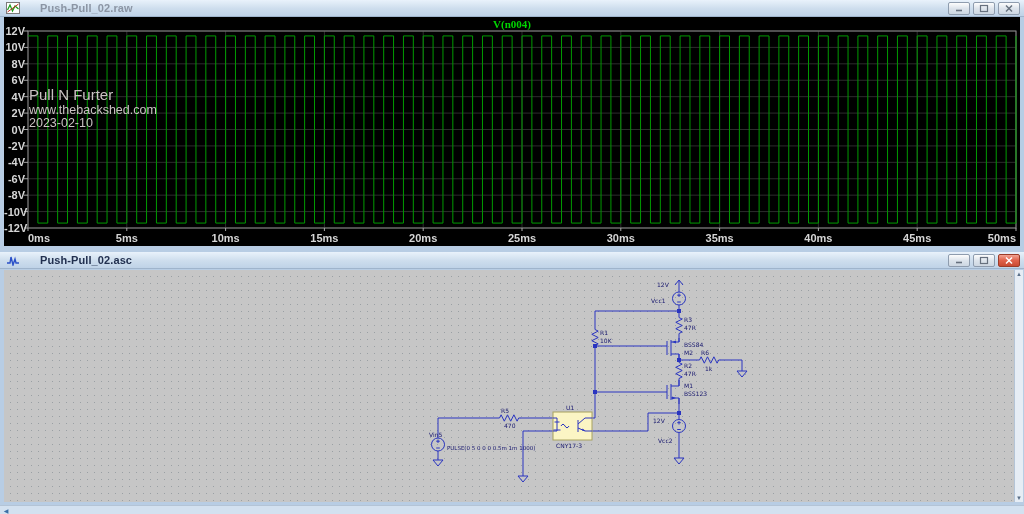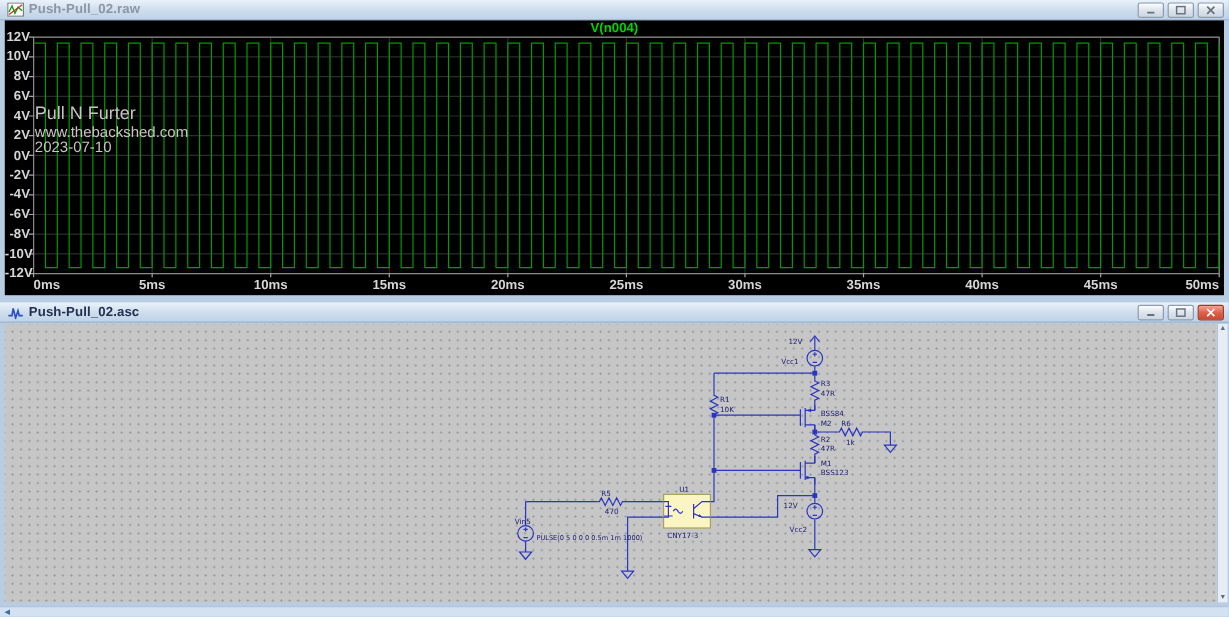--- a/index.html
+++ b/index.html
@@ -7,21 +7,21 @@
   body {
     width:1024px; height:514px; overflow:hidden; position:relative;
     background:#b8cde4; font-family:"Liberation Sans", sans-serif;
   }
   
   .ltwin { position:absolute; left:0; width:1024px; background:#b8cde4; }
   .titlebar {
     position:absolute; left:0; top:0; width:100%; height:17px;
     background:linear-gradient(#e9f2fb,#cddded 55%,#bfd2e7);
     border-bottom:1px solid #9fb4cc;
-    display:flex; align-items:center; padding:0 4px;
+    display:flex; align-items:center; padding:0 4px;gap:16px;
   }
   .titlebar .wicon { width:14px; height:12px; margin:0 4px 0 2px; flex:0 0 auto; }
   .wtitle { font-size:11px; font-weight:bold; letter-spacing:0.1px; }
   .wtitle.inactive { color:#8b95a4; }
   .wtitle.active { color:#22304f; }
   .winbtns { margin-left:auto; display:flex; gap:3px; }
   .wbtn {
     width:22px; height:13px; border:1px solid #8e9cae; border-radius:2px;
     background:linear-gradient(#fdfdfd,#dde4ec 50%,#cdd7e2);
     display:flex; align-items:center; justify-content:center; padding:0;
@@ -32,21 +32,21 @@
     border-color:#9b3b28;
   }
   
   #wave-area {
     position:absolute; left:4px; top:17px; width:1016px; height:229px;
     background:#000;
   }
   #wave-legend {
     position:absolute; left:0; top:1px; width:100%; height:13px;
     text-align:center; font-size:11px; font-weight:bold; color:#00d400;
-    font-family:Liberation Sans, sans-serif;
+    font-family:Liberation Serif, serif;
   }
   .axis-label {
     position:absolute; font-size:11px; font-weight:bold; color:#d6d6d6;
     font-family:"Liberation Sans", sans-serif; white-space:nowrap;
   }
   .annot { position:absolute; color:#c9c2c2; white-space:nowrap; }
   #annot-0 { left:25px; top:69px;  font-size:15px; }
   #annot-1 { left:25px; top:86px;  font-size:12.5px; }
   #annot-2 { left:25px; top:99px;  font-size:12.5px; }
   
@@ -157,21 +157,21 @@
         <line x1="522" y1="228" x2="522" y2="231" stroke="#a8a8a8" stroke-width="1"></line>
         <line x1="620.8" y1="228" x2="620.8" y2="231" stroke="#a8a8a8" stroke-width="1"></line>
         <line x1="719.6" y1="228" x2="719.6" y2="231" stroke="#a8a8a8" stroke-width="1"></line>
         <line x1="818.4" y1="228" x2="818.4" y2="231" stroke="#a8a8a8" stroke-width="1"></line>
         <line x1="917.2" y1="228" x2="917.2" y2="231" stroke="#a8a8a8" stroke-width="1"></line>
         <line x1="1016" y1="228" x2="1016" y2="231" stroke="#a8a8a8" stroke-width="1"></line>
         <polyline points="28,35.925 37.88,35.925 37.88,223.07499999999996 47.760000000000005,223.07499999999996 47.760000000000005,35.925 57.64,35.925 57.64,223.07499999999996 67.52000000000001,223.07499999999996 67.52000000000001,35.925 77.4,35.925 77.4,223.07499999999996 87.28,223.07499999999996 87.28,35.925 97.16,35.925 97.16,223.07499999999996 107.04,223.07499999999996 107.04,35.925 116.92,35.925 116.92,223.07499999999996 126.8,223.07499999999996 126.8,35.925 136.68,35.925 136.68,223.07499999999996 146.56,223.07499999999996 146.56,35.925 156.44,35.925 156.44,223.07499999999996 166.32,223.07499999999996 166.32,35.925 176.2,35.925 176.2,223.07499999999996 186.08,223.07499999999996 186.08,35.925 195.96,35.925 195.96,223.07499999999996 205.84,223.07499999999996 205.84,35.925 215.72,35.925 215.72,223.07499999999996 225.6,223.07499999999996 225.6,35.925 235.48,35.925 235.48,223.07499999999996 245.36,223.07499999999996 245.36,35.925 255.24,35.925 255.24,223.07499999999996 265.12,223.07499999999996 265.12,35.925 275,35.925 275,223.07499999999996 284.88,223.07499999999996 284.88,35.925 294.76,35.925 294.76,223.07499999999996 304.64,223.07499999999996 304.64,35.925 314.52,35.925 314.52,223.07499999999996 324.4,223.07499999999996 324.4,35.925 334.28,35.925 334.28,223.07499999999996 344.16,223.07499999999996 344.16,35.925 354.04,35.925 354.04,223.07499999999996 363.92,223.07499999999996 363.92,35.925 373.8,35.925 373.8,223.07499999999996 383.68,223.07499999999996 383.68,35.925 393.56,35.925 393.56,223.07499999999996 403.44,223.07499999999996 403.44,35.925 413.32,35.925 413.32,223.07499999999996 423.2,223.07499999999996 423.2,35.925 433.08,35.925 433.08,223.07499999999996 442.96,223.07499999999996 442.96,35.925 452.84,35.925 452.84,223.07499999999996 462.72,223.07499999999996 462.72,35.925 472.6,35.925 472.6,223.07499999999996 482.48,223.07499999999996 482.48,35.925 492.36,35.925 492.36,223.07499999999996 502.24,223.07499999999996 502.24,35.925 512.12,35.925 512.12,223.07499999999996 522,223.07499999999996 522,35.925 531.88,35.925 531.88,223.07499999999996 541.76,223.07499999999996 541.76,35.925 551.64,35.925 551.64,223.07499999999996 561.52,223.07499999999996 561.52,35.925 571.4,35.925 571.4,223.07499999999996 581.28,223.07499999999996 581.28,35.925 591.16,35.925 591.16,223.07499999999996 601.04,223.07499999999996 601.04,35.925 610.92,35.925 610.92,223.07499999999996 620.8,223.07499999999996 620.8,35.925 630.68,35.925 630.68,223.07499999999996 640.56,223.07499999999996 640.56,35.925 650.44,35.925 650.44,223.07499999999996 660.32,223.07499999999996 660.32,35.925 670.2,35.925 670.2,223.07499999999996 680.08,223.07499999999996 680.08,35.925 689.96,35.925 689.96,223.07499999999996 699.84,223.07499999999996 699.84,35.925 709.72,35.925 709.72,223.07499999999996 719.6,223.07499999999996 719.6,35.925 729.48,35.925 729.48,223.07499999999996 739.36,223.07499999999996 739.36,35.925 749.24,35.925 749.24,223.07499999999996 759.12,223.07499999999996 759.12,35.925 769,35.925 769,223.07499999999996 778.88,223.07499999999996 778.88,35.925 788.76,35.925 788.76,223.07499999999996 798.64,223.07499999999996 798.64,35.925 808.52,35.925 808.52,223.07499999999996 818.4,223.07499999999996 818.4,35.925 828.28,35.925 828.28,223.07499999999996 838.16,223.07499999999996 838.16,35.925 848.04,35.925 848.04,223.07499999999996 857.92,223.07499999999996 857.92,35.925 867.8,35.925 867.8,223.07499999999996 877.68,223.07499999999996 877.68,35.925 887.56,35.925 887.56,223.07499999999996 897.44,223.07499999999996 897.44,35.925 907.32,35.925 907.32,223.07499999999996 917.2,223.07499999999996 917.2,35.925 927.08,35.925 927.08,223.07499999999996 936.96,223.07499999999996 936.96,35.925 946.84,35.925 946.84,223.07499999999996 956.72,223.07499999999996 956.72,35.925 966.6,35.925 966.6,223.07499999999996 976.48,223.07499999999996 976.48,35.925 986.36,35.925 986.36,223.07499999999996 996.24,223.07499999999996 996.24,35.925 1006.12,35.925 1006.12,223.07499999999996 1016,223.07499999999996 1016,35.925" fill="none" stroke="#009b00" stroke-width="1"></polyline>
       </svg>
     <div class="annot" id="annot-0">Pull N Furter</div>
     <div class="annot" id="annot-1">www.thebackshed.com</div>
-    <div class="annot" id="annot-2">2023-07-10</div>
+    <div class="annot" id="annot-2">2023-02-10</div>
   <div class="axis-label" style="left: 0px; width: 21px; text-align: right; top: 8px;">12V</div><div class="axis-label" style="left: 0px; width: 21px; text-align: right; top: 24.4167px;">10V</div><div class="axis-label" style="left: 0px; width: 21px; text-align: right; top: 40.8333px;">8V</div><div class="axis-label" style="left: 0px; width: 21px; text-align: right; top: 57.25px;">6V</div><div class="axis-label" style="left: 0px; width: 21px; text-align: right; top: 73.6667px;">4V</div><div class="axis-label" style="left: 0px; width: 21px; text-align: right; top: 90.0833px;">2V</div><div class="axis-label" style="left: 0px; width: 21px; text-align: right; top: 106.5px;">0V</div><div class="axis-label" style="left: 0px; width: 21px; text-align: right; top: 122.917px;">-2V</div><div class="axis-label" style="left: 0px; width: 21px; text-align: right; top: 139.333px;">-4V</div><div class="axis-label" style="left: 0px; width: 21px; text-align: right; top: 155.75px;">-6V</div><div class="axis-label" style="left: 0px; width: 21px; text-align: right; top: 172.167px;">-8V</div><div class="axis-label" style="left: 0px; width: 21px; text-align: right; top: 188.583px;">-10V</div><div class="axis-label" style="left: 0px; width: 21px; text-align: right; top: 205px;">-12V</div><div class="axis-label" style="top: 215px; left: 24px;">0ms</div><div class="axis-label" style="top: 215px; left: 102.8px; width: 40px; text-align: center;">5ms</div><div class="axis-label" style="top: 215px; left: 201.6px; width: 40px; text-align: center;">10ms</div><div class="axis-label" style="top: 215px; left: 300.4px; width: 40px; text-align: center;">15ms</div><div class="axis-label" style="top: 215px; left: 399.2px; width: 40px; text-align: center;">20ms</div><div class="axis-label" style="top: 215px; left: 498px; width: 40px; text-align: center;">25ms</div><div class="axis-label" style="top: 215px; left: 596.8px; width: 40px; text-align: center;">30ms</div><div class="axis-label" style="top: 215px; left: 695.6px; width: 40px; text-align: center;">35ms</div><div class="axis-label" style="top: 215px; left: 794.4px; width: 40px; text-align: center;">40ms</div><div class="axis-label" style="top: 215px; left: 893.2px; width: 40px; text-align: center;">45ms</div><div class="axis-label" style="top: 215px; left: 978px; width: 34px; text-align: right;">50ms</div></div>
 </div>
 
 <div class="ltwin" id="win2" style="top:252px; height:317px;">
   <div class="titlebar">
     <svg class="wicon" viewBox="0 0 14 12">
       <path d="M1 9 L4 9 L5 3 L7 11 L9 5 L10 9 L13 9" fill="none" stroke="#2a50c8" stroke-width="1.4"></path>
     </svg>
     <span class="wtitle active">Push-Pull_02.asc</span>
     <span class="winbtns">

